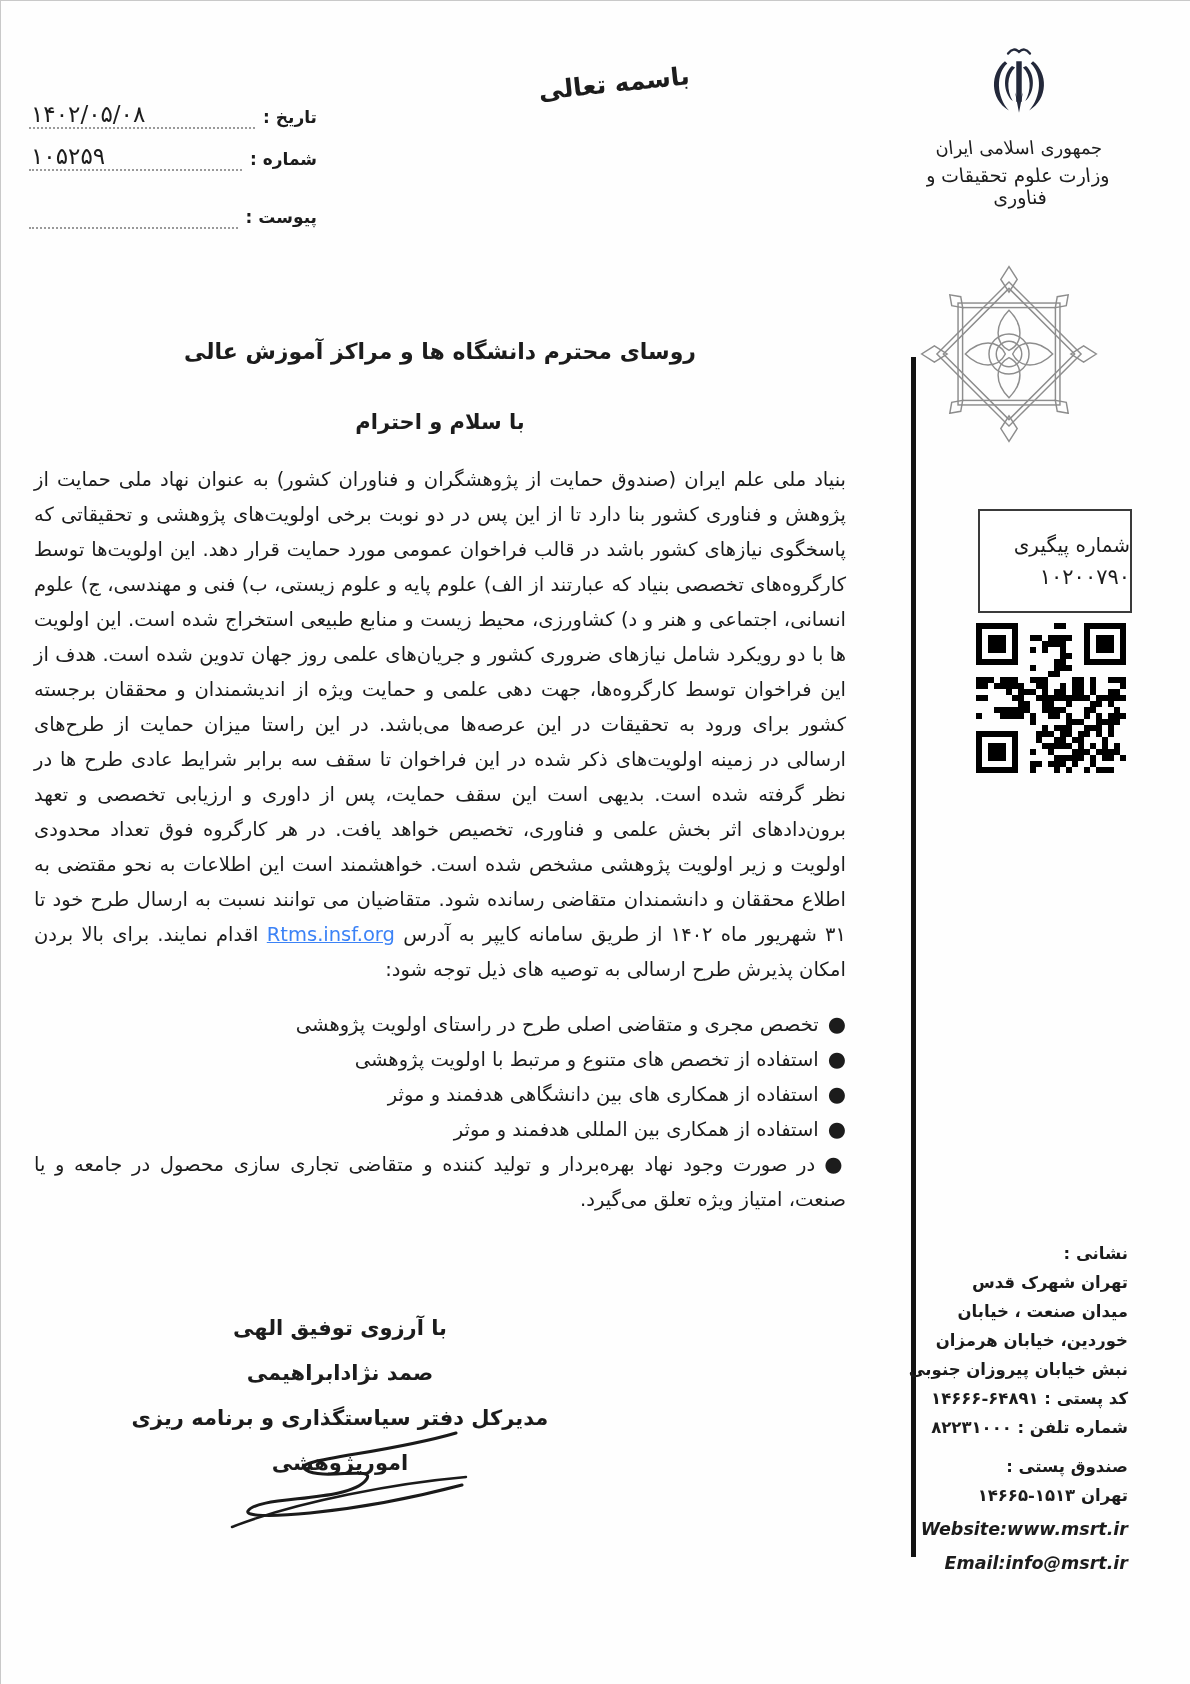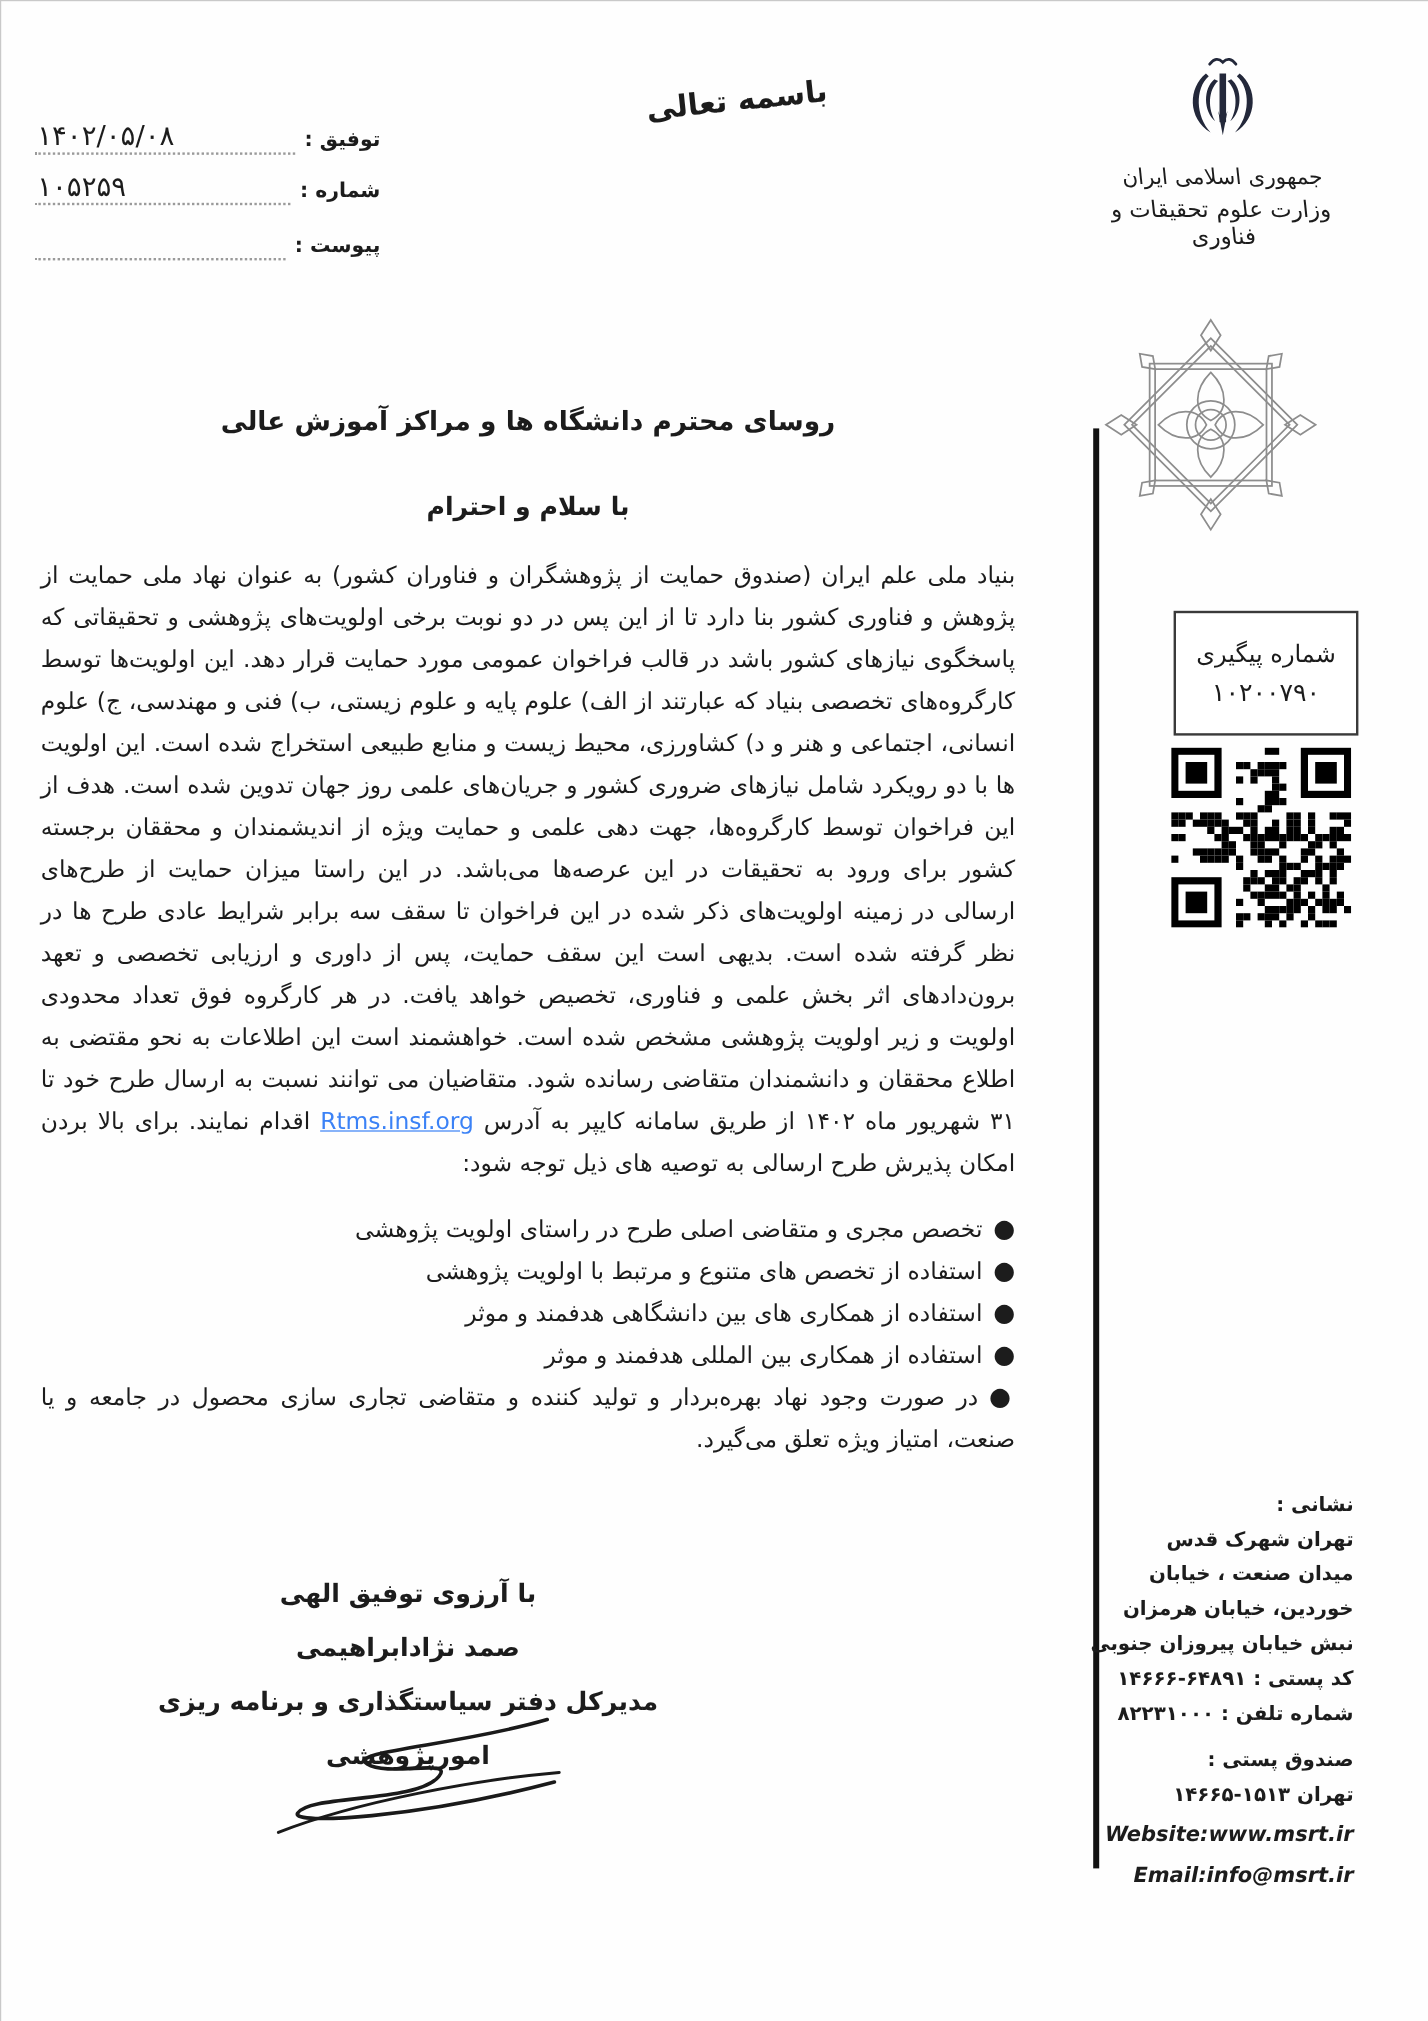--- a/index.html
+++ b/index.html
@@ -12,35 +12,35 @@
     font-family:"DejaVu Sans","Liberation Sans",sans-serif;
     color:#1c1c1c;
     overflow:hidden;
   }
   
   .meta-block{position:absolute;left:28px;top:100px;width:288px;direction:rtl;}
   .meta-row{display:flex;align-items:flex-end;gap:8px;margin-bottom:14px;}
   .meta-label{font-weight:bold;font-size:17px;white-space:nowrap;padding-bottom:2px;}
   .meta-value{flex:1;border-bottom:2px dotted #9a9a9a;font-size:23px;line-height:26px;
               text-align:left;padding:0 2px 0 2px;min-height:26px;letter-spacing:1px;}
-  .meta-row.attachment{margin-top:18px;justify-content:flex-end;}
+  .meta-row.attachment{margin-top:30px;justify-content:flex-end;}
   
   .bismillah{position:absolute;left:518px;top:68px;width:190px;text-align:center;
              font-size:25px;font-weight:600;transform:rotate(-6deg);}
   
   .gov-header{position:absolute;left:900px;top:42px;width:235px;text-align:center;direction:rtl;}
   .gov-header .emblem{display:inline-block;width:78px;height:88px;}
   .gov-line1{font-size:18px;margin-top:2px;transform:skewX(6deg);}
   .gov-line2{font-size:19px;margin-top:6px;transform:skewX(6deg);}
   
   .ornament{position:absolute;left:915px;top:262px;width:186px;height:182px;}
   .v-line{position:absolute;left:910px;top:356px;width:5px;height:1200px;background:#121212;}
   .tracking-box{position:absolute;left:977px;top:508px;width:150px;height:100px;
                 border:2px solid #3a3a3a;display:flex;flex-direction:column;
-                justify-content:center;align-items:center;direction:rtl;background:#fff;}
+                justify-content:center;direction:rtl;background:#fff;}
   .tracking-label{font-size:20px;}
   .tracking-value{font-size:21px;letter-spacing:4px;margin-top:8px;}
   .qr{position:absolute;left:975px;top:622px;width:150px;height:150px;}
   
   .letter{position:absolute;left:33px;top:338px;width:812px;direction:rtl;}
   .recipient{font-size:22px;font-weight:bold;text-align:center;}
   .salutation{font-size:21px;font-weight:bold;text-align:center;margin-top:46px;}
   .body-text{margin-top:28px;font-size:19.5px;line-height:35px;text-align:justify;
              text-align-last:right;}
   .body-text a{color:#3b82f6;font-weight:500;text-decoration:underline;}
@@ -56,21 +56,21 @@
   .address .gap{margin-top:10px;}
   .address .ltr-line{direction:ltr;font-style:italic;font-size:17.5px;margin-top:5px;}
 </style>
 </head>
 <body>
 
 <div class="page">
 
   <div class="meta-block">
     <div class="meta-row">
-      <span class="meta-label">توفیق :</span>
+      <span class="meta-label">تاریخ :</span>
       <span class="meta-value" dir="ltr">۱۴۰۲/۰۵/۰۸</span>
     </div>
     <div class="meta-row">
       <span class="meta-label">شماره :</span>
       <span class="meta-value" dir="ltr">۱۰۵۲۵۹</span>
     </div>
     <div class="meta-row attachment">
       <span class="meta-label">پیوست :</span>
       <span class="meta-value" dir="ltr"></span>
     </div>

